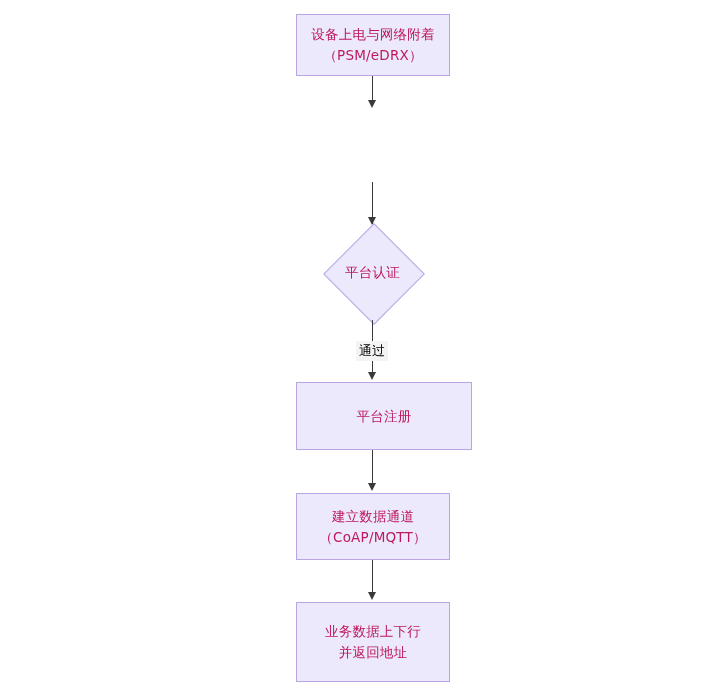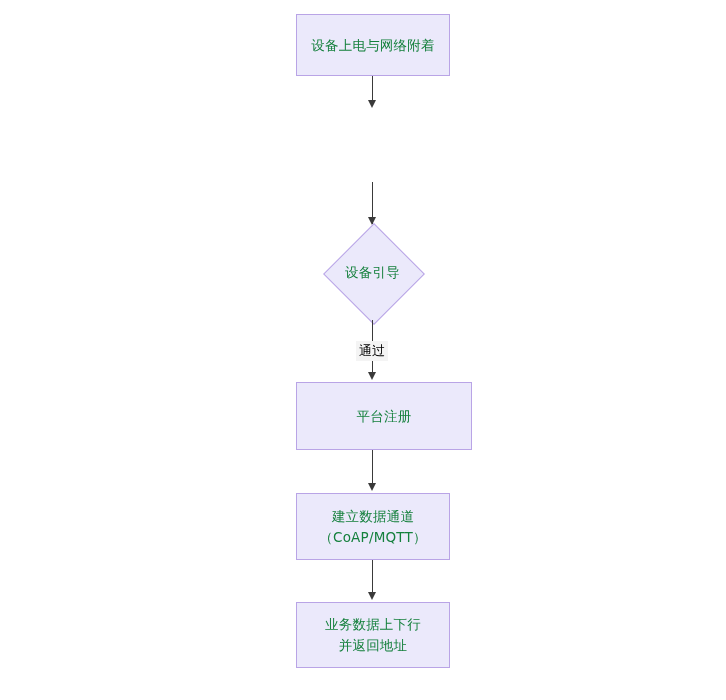--- a/index.html
+++ b/index.html
@@ -21,21 +21,21 @@
     width: 726px;
     height: 700px;
   }
   .node {
     position: absolute;
     box-sizing: border-box;
     display: flex;
     flex-direction: column;
     align-items: center;
     justify-content: center;
-    color: #15803d;
+    color: #be185d;
     font-size: 13.5px;
     line-height: 1.55;
     text-align: center;
     letter-spacing: 0.2px;
   }
   .node.process {
     background: #ebe9fb;
     border: 1.4px solid #b9a4e6;
   }
   .node .nline {
@@ -88,32 +88,33 @@
     z-index: 3;
   }
 </style>
 </head>
 <body>
 
 <div id="flow-canvas">
 
   <div class="node process" style="left:296px; top:14px; width:154px; height:62px;">
     <span class="nline">设备上电与网络附着</span>
+    <span class="nline">（PSM/eDRX）</span>
   </div>
 
   <div class="connector" style="left:372px; top:76px; height:26px;"></div>
   <div class="arrowhead" style="left:368px; top:100px;"></div>
 
 
   <div class="connector" style="left:372px; top:182px; height:42px;"></div>
   <div class="arrowhead" style="left:368px; top:217px;"></div>
 
   <div class="node decision" style="left:323px; top:225px; width:99px; height:95px;">
     <div class="dia-shape"></div>
-    <span class="nline dia-text">设备引导</span>
+    <span class="nline dia-text">平台认证</span>
   </div>
 
   <div class="connector" style="left:372px; top:320px; height:54px;"></div>
   <div class="edge-label" style="left:356px; top:341px;">通过</div>
   <div class="arrowhead" style="left:368px; top:372px;"></div>
 
   <div class="node process" style="left:296px; top:382px; width:176px; height:68px;">
     <span class="nline">平台注册</span>
   </div>
 
@@ -121,18 +122,18 @@
   <div class="arrowhead" style="left:368px; top:483px;"></div>
 
   <div class="node process" style="left:296px; top:493px; width:154px; height:67px;">
     <span class="nline">建立数据通道</span>
     <span class="nline">（CoAP/MQTT）</span>
   </div>
 
   <div class="connector" style="left:372px; top:560px; height:34px;"></div>
   <div class="arrowhead" style="left:368px; top:592px;"></div>
 
-  <div class="node process" style="left:296px; top:602px; width:154px; height:66px;justify-content:center;">
+  <div class="node process" style="left:296px; top:602px; width:154px; height:80px;justify-content:center;">
     <span class="nline">业务数据上下行</span>
     <span class="nline">并返回地址</span>
   </div>
 
 </div>
 
 </body></html>

